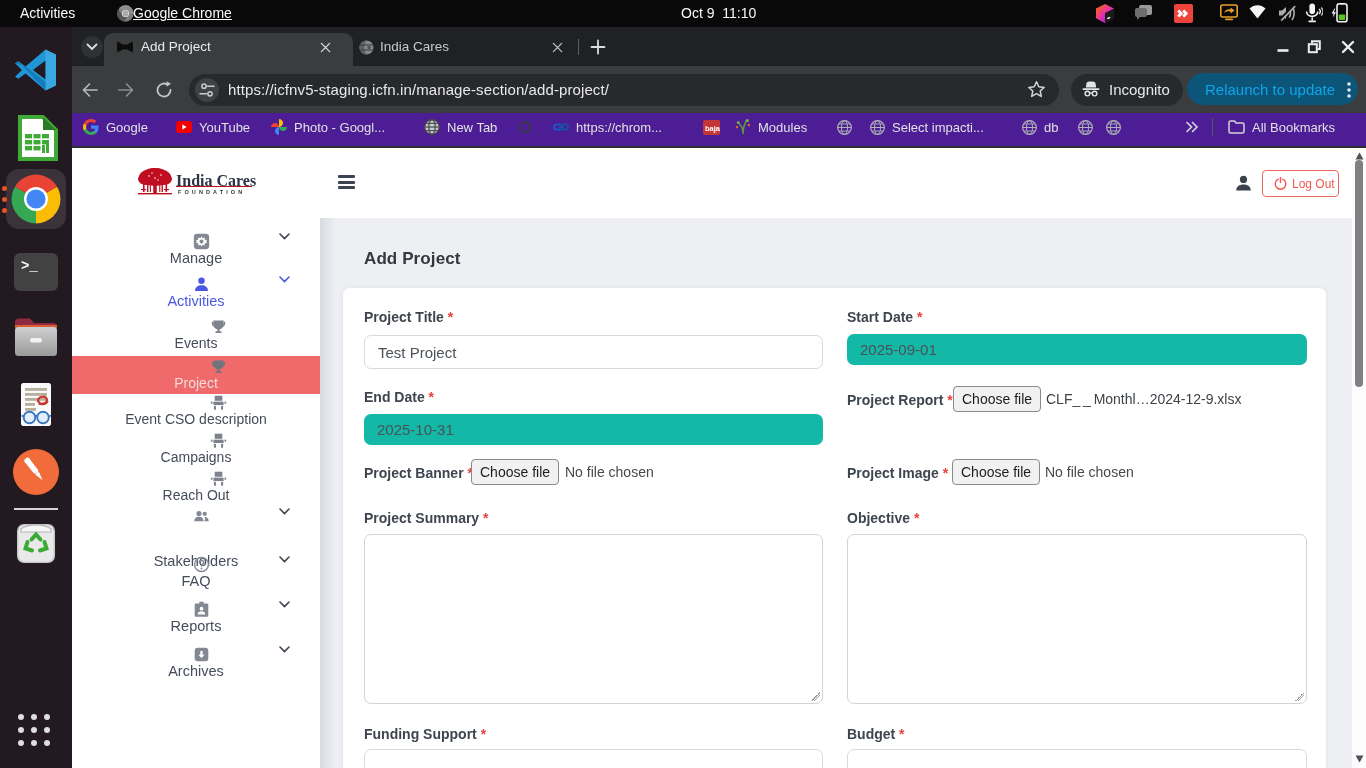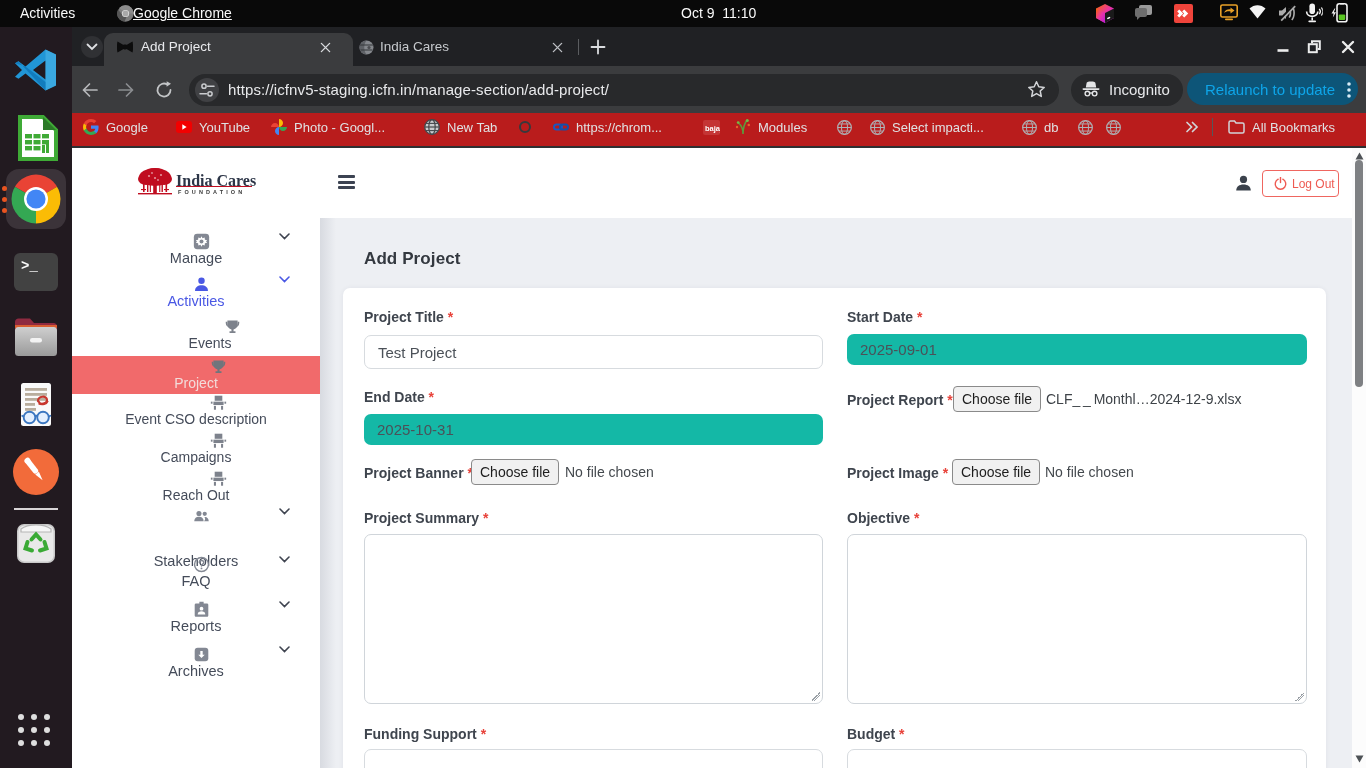--- a/index.html
+++ b/index.html
@@ -13,21 +13,21 @@
 
   
   #dock { position:absolute; left:0; top:27px; width:72px; height:741px; background:#221a20; z-index:40; }
   .dockicon { position:absolute; left:12px; width:48px; height:48px; }
 
   
   #chrome { position:absolute; left:72px; top:27px; width:1294px; height:741px; background:#202124; }
   #tabstrip { position:absolute; left:0; top:0; width:1294px; height:39px; background:#202124; }
   .tab-active { position:absolute; left:32px; top:6px; width:249px; height:33px; background:#3b3c3e; border-radius:9px 9px 0 0; }
   #toolbar { position:absolute; left:0; top:39px; width:1294px; height:47px; background:#3b3c3e; }
-  #bookbar { position:absolute; left:0; top:86px; width:1294px; height:35px; background:#b91c1c; border-bottom:0; box-shadow:inset 0 -2px 0 #2e2f31; }
+  #bookbar { position:absolute; left:0; top:86px; width:1294px; height:35px; background:#4c1d95; border-bottom:0; box-shadow:inset 0 -2px 0 #2e2f31; }
   .bm { position:absolute; top:0px; height:28px; display:flex; align-items:center; font-size:13px; color:#e0e1e3; white-space:nowrap; }
   .bm svg, .bm .fv { margin-right:7px; }
 
   
   #page { position:absolute; left:0; top:121px; width:1294px; height:620px; background:#fff; overflow:hidden; }
   #siteheader { position:absolute; left:0; top:0; width:1280px; height:70px; background:#fff; }
   #sidebar { position:absolute; left:0; top:70px; width:248px; height:557px; background:#fff; z-index:5; }
   #main { position:absolute; left:248px; top:70px; width:1032px; height:557px; background:#edeff3; }
   #main::before { content:''; position:absolute; left:0; top:0; width:16px; height:100%; background:linear-gradient(90deg, rgba(120,125,140,0.18), rgba(120,125,140,0)); }
   .mitem { position:absolute; left:0; width:248px; display:flex; align-items:center; color:#454c5a; font-size:14.5px;flex-direction:column; }
@@ -502,21 +502,21 @@
       <div class="mitem" style="top:58px;height:34px;color:#4a58e4;">
         <svg class="mi" viewBox="0 0 20 20" fill="#4a58e4">
           <circle cx="10" cy="5.6" r="3.8"></circle>
           <path d="M2.4 17.5 C2.4 13.2 5.8 11 10 11 C14.2 11 17.6 13.2 17.6 17.5 Z"></path>
         </svg>
         <span>Activities</span>
         <svg class="chev" width="11" height="7" viewBox="0 0 11 7">
             <path d="M1 1 L5.5 5.5 L10 1" stroke="#4a58e4" stroke-width="1.6" fill="none" stroke-linecap="round"></path>
           </svg>
       </div>
-      <div class="mitem sub" style="top:100px;height:34px;margin-left:14px;">
+      <div class="mitem sub" style="top:100px;height:34px;">
         <svg class="mi" viewBox="0 0 20 20" fill="#7d828c">
           <path d="M4 3 L16 3 L16 8 C16 11 14 13 11.2 13.4 L11.2 15.5 L13.5 15.5 L13.5 17.5 L6.5 17.5 L6.5 15.5 L8.8 15.5 L8.8 13.4 C6 13 4 11 4 8 Z"></path>
           <path d="M3.8 4.5 L2 4.5 C2 7.5 2.5 9.5 4.8 10.4 Z M16.2 4.5 L18 4.5 C18 7.5 17.5 9.5 15.2 10.4 Z"></path>
         </svg>
         <span>Events</span>
       </div>
       <div class="abs" style="left:0;top:138px;width:248px;height:38px;background:#f16a6b;"></div>
       <div class="mitem sub" style="top:140px;height:34px;color:#f2dcda;z-index:2;">
         <svg class="mi" viewBox="0 0 20 20" fill="#70757c">
           <path d="M4 3 L16 3 L16 8 C16 11 14 13 11.2 13.4 L11.2 15.5 L13.5 15.5 L13.5 17.5 L6.5 17.5 L6.5 15.5 L8.8 15.5 L8.8 13.4 C6 13 4 11 4 8 Z"></path>

